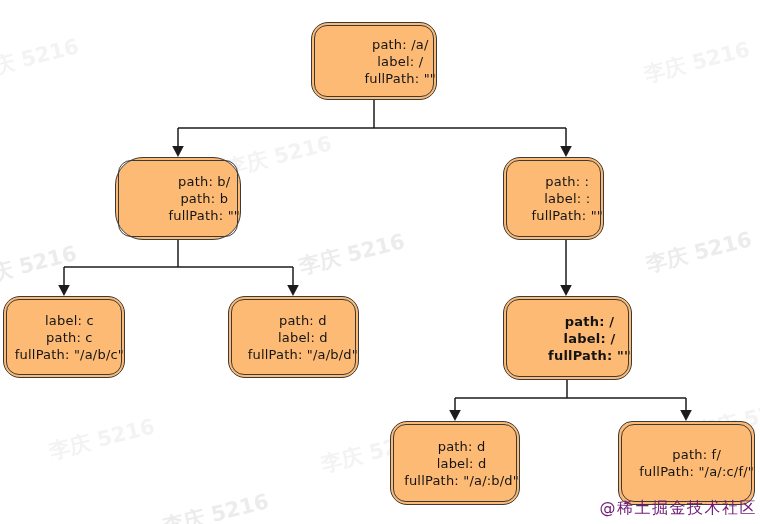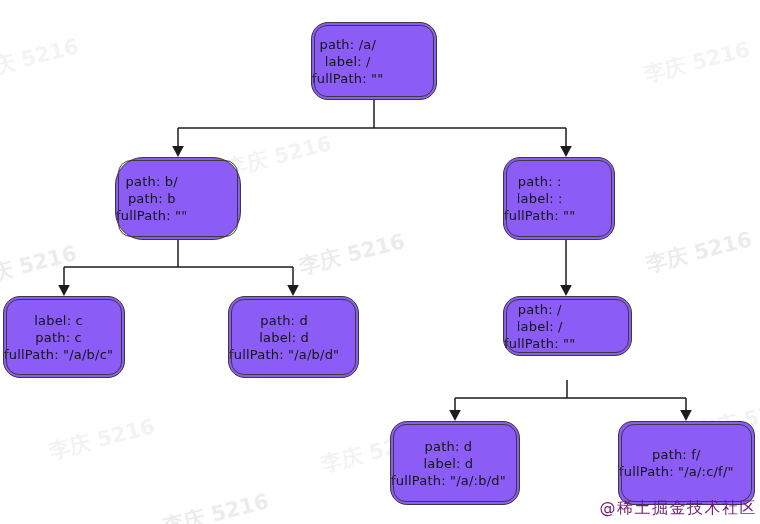--- a/index.html
+++ b/index.html
@@ -2,22 +2,22 @@
 <html><head>
 <meta charset="utf-8">
 <style>
   html,body{margin:0;padding:0;background:#fff;}
   #canvas{
     position:relative;width:760px;height:524px;overflow:hidden;
     background:#fff;font-family:"DejaVu Sans",sans-serif;
   }
   #connectors{position:absolute;left:0;top:0;z-index:2;}
   .node{
-    position:absolute;background:#8b5cf6;border:1.7px solid #3a3a3a;
-    border-radius:17px;display:flex;align-items:center;justify-content:flex-start;
+    position:absolute;background:#fdba74;border:1.7px solid #3a3a3a;
+    border-radius:17px;display:flex;align-items:center;justify-content:flex-end;
     z-index:3;box-sizing:border-box;
   }
   .node::before{
     content:"";position:absolute;inset:2px;border:1.4px solid #3a3a3a;
     border-radius:13px;pointer-events:none;
   }
   .node-text{
     font-size:13px;line-height:17px;color:#141414;text-align:center;
     white-space:nowrap;letter-spacing:.2px;
   }
@@ -26,24 +26,24 @@
     transform:rotate(-14deg);white-space:nowrap;z-index:1;
   }
   .wm.light{color:#f3f3f3;}
   .credit{
     position:absolute;right:3px;bottom:5px;font-size:16px;color:#701a75;
     letter-spacing:1.5px;z-index:4;
   }
   
   #n-root   {left:311px;top:22px; width:126px;height:78px;}
   #n-b      {left:115px;top:157px;width:126px;height:83px;border-radius:28px;}
-  #n-colon  {left:503px;top:157px;width:112px;height:83px;}
+  #n-colon  {left:503px;top:157px;width:101px;height:83px;}
   #n-c      {left:3px;  top:296px;width:122px;height:82px;}
   #n-dleft  {left:228px;top:296px;width:131px;height:82px;}
-  #n-slash  {left:503px;top:296px;width:129px;height:60px;}
+  #n-slash  {left:503px;top:296px;width:129px;height:84px;font-weight:bold;}
   #n-dright {left:390px;top:421px;width:130px;height:84px;}
   #n-f      {left:618px;top:421px;width:137px;height:84px;border-radius:14px;}
   
   .wm1{left:-28px;top:45px;}  .wm2{left:643px;top:48px;}
   .wm3{left:225px;top:142px;} .wm4{left:-30px;top:252px;}
   .wm5{left:298px;top:240px;} .wm6{left:645px;top:238px;}
   .wm7{left:48px;top:425px;}  .wm8{left:695px;top:405px;}
   .wm9{left:162px;top:500px;} .wm10{left:320px;top:438px;}
 </style>
 </head>

